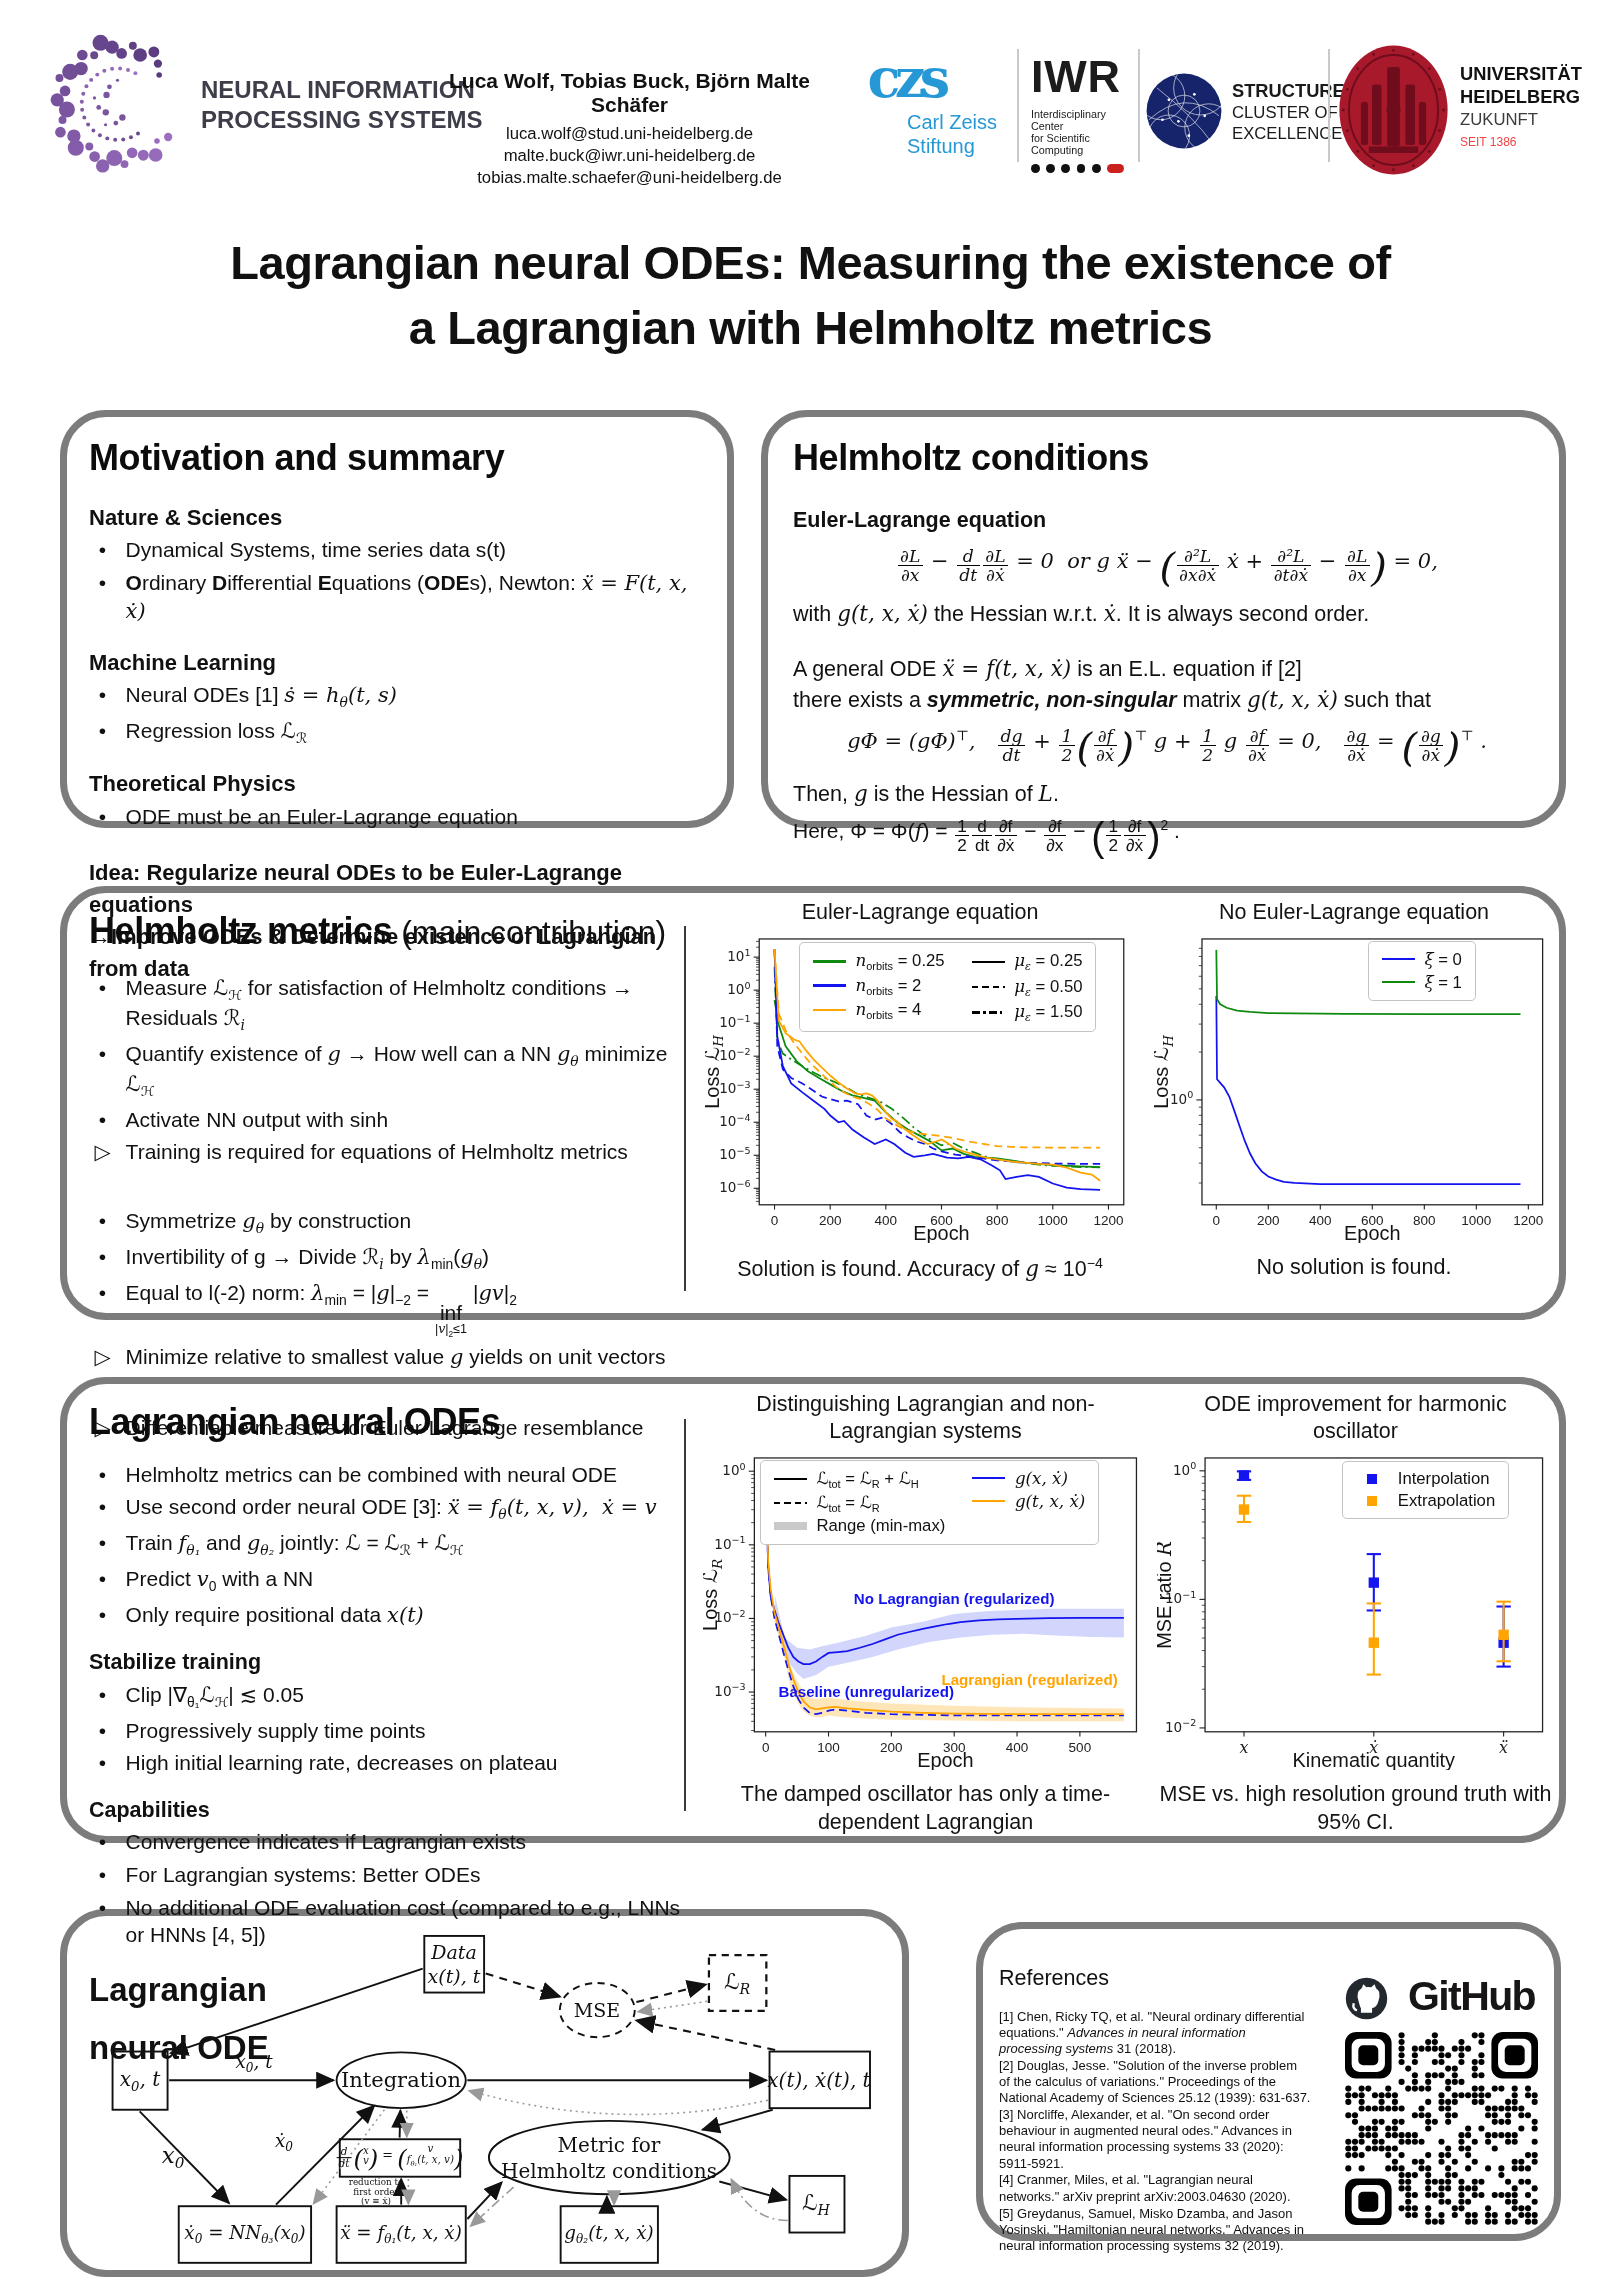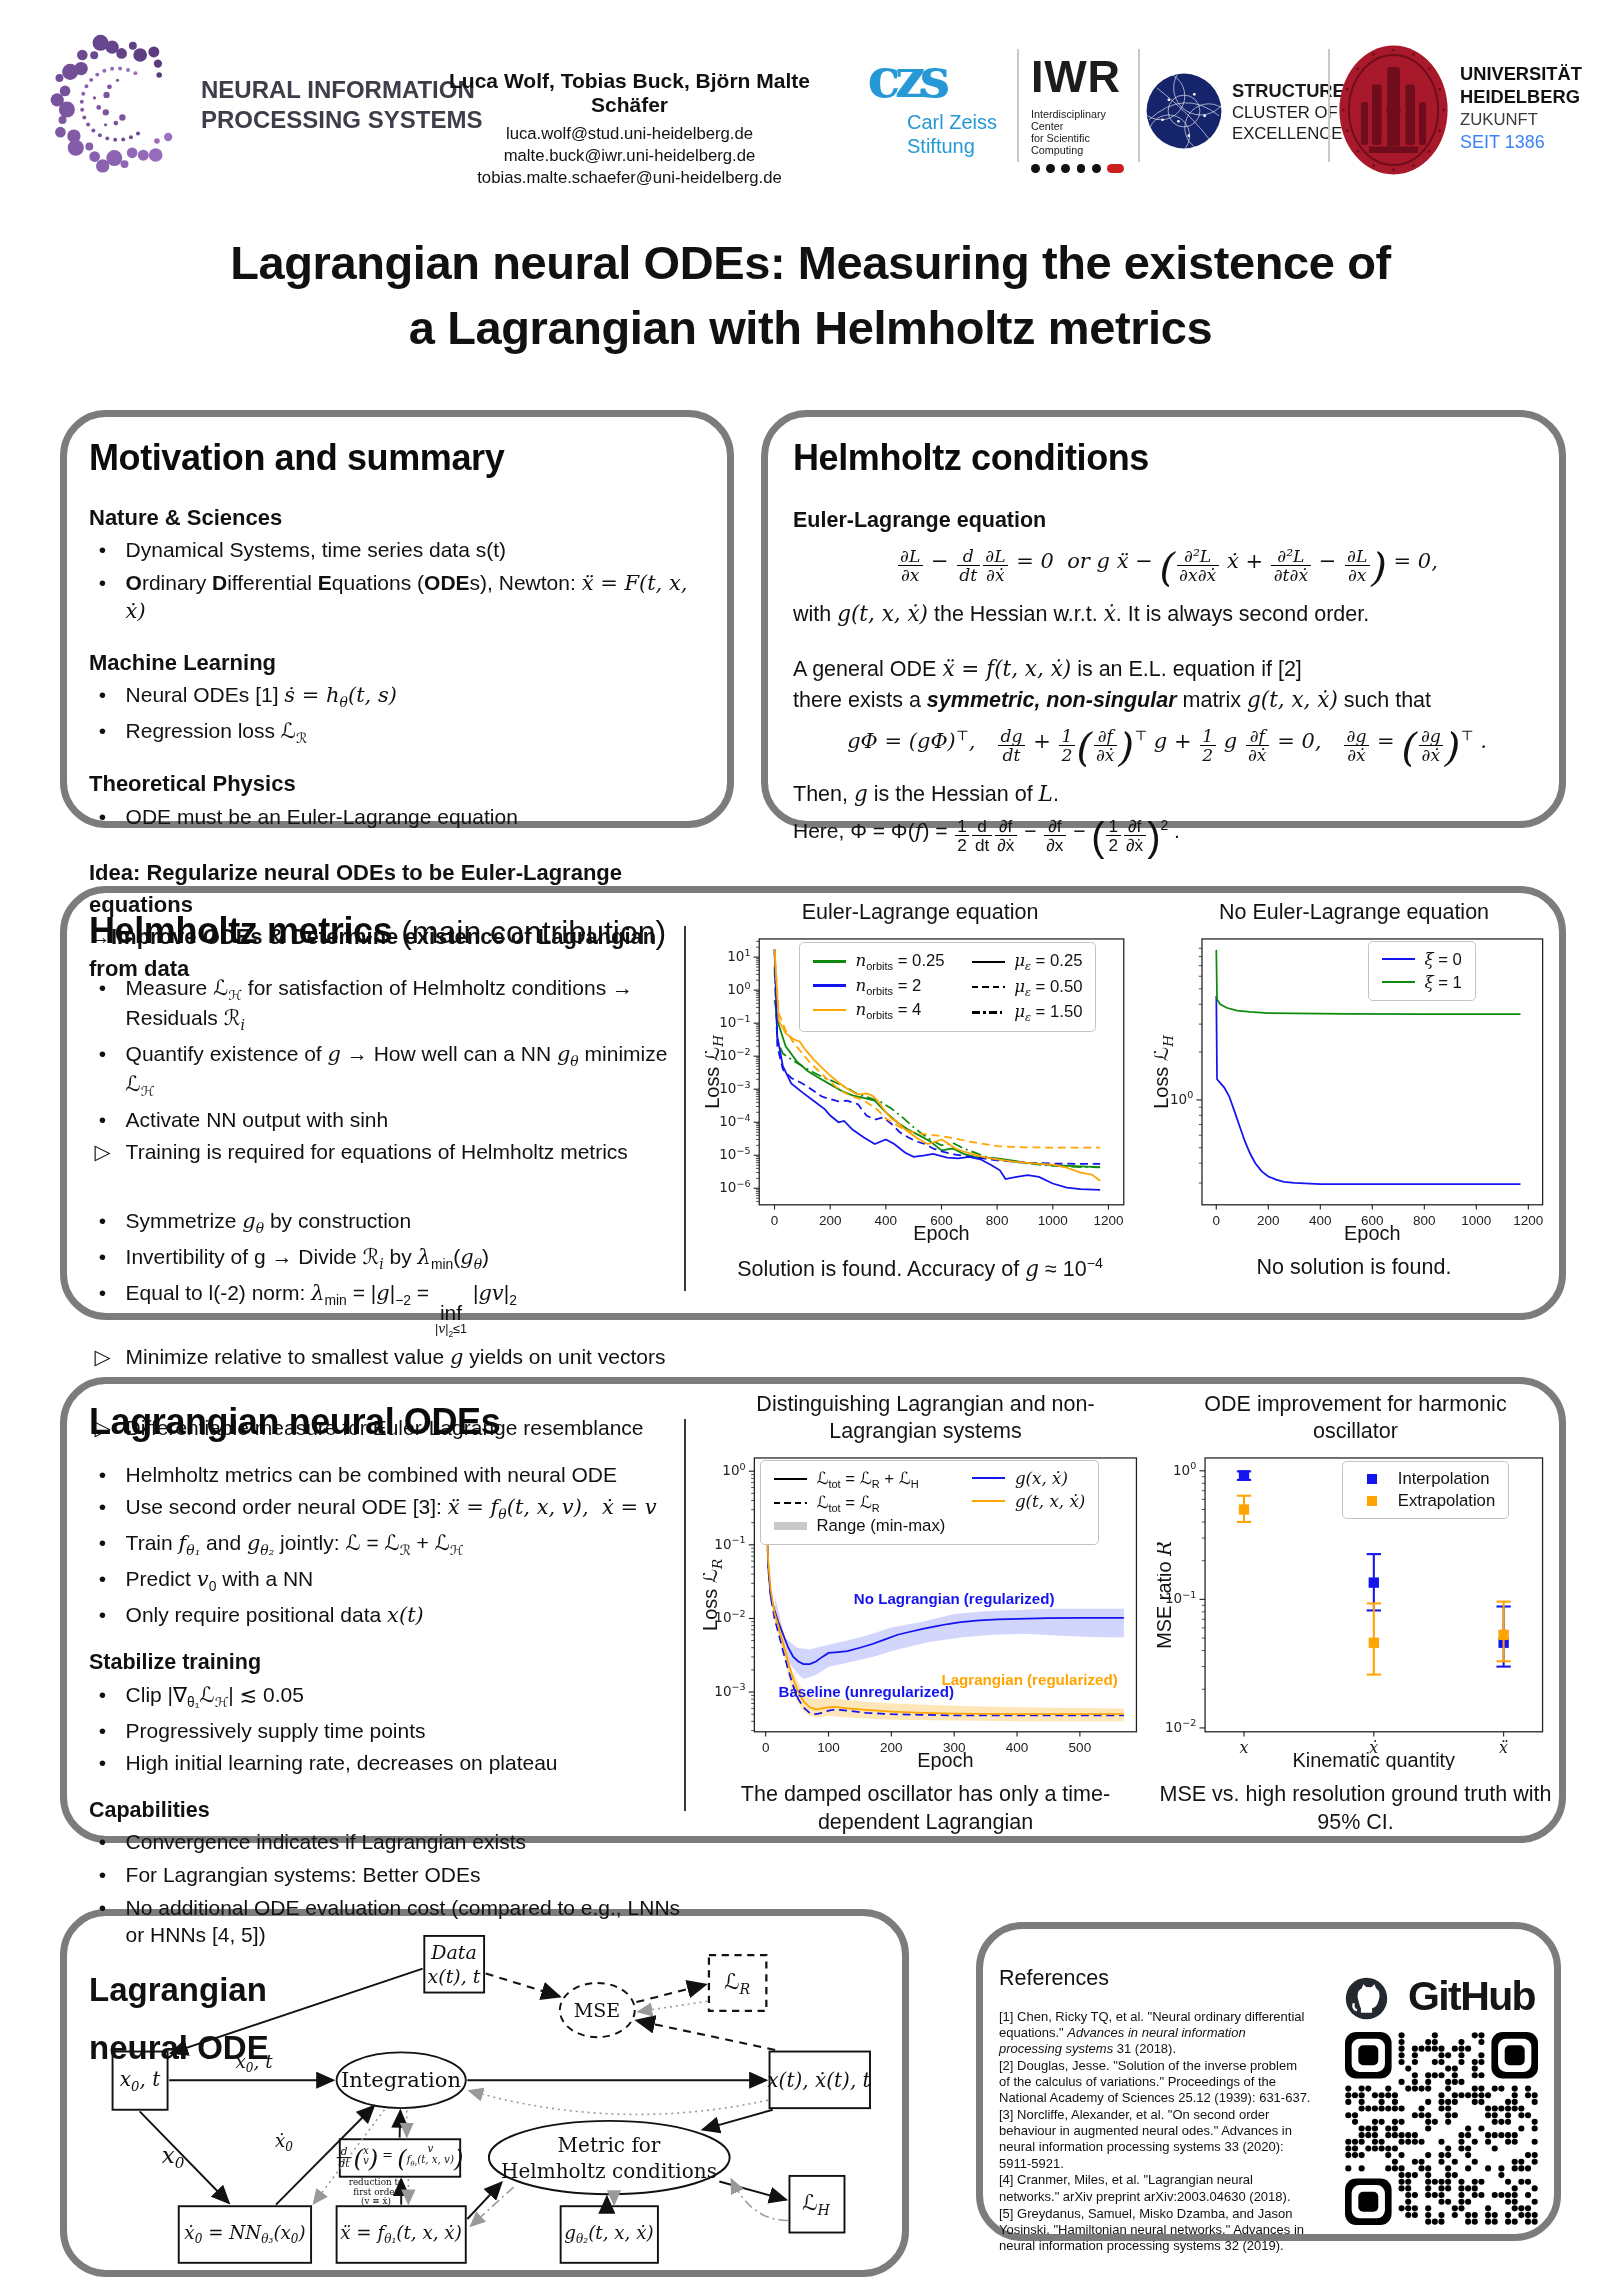--- a/index.html
+++ b/index.html
@@ -205,21 +205,21 @@
       <circle cx="116" cy="136" r="1.8"></circle>
         <circle cx="46" cy="154" r="1.8"></circle>
         <circle cx="96" cy="154" r="1.8"></circle>
         <circle cx="71" cy="159" r="1.8"></circle>
     </g>
   </svg>
   <div class="abs" style="left:1460px;top:62px;line-height:23px;">
     <div style="font-size:18.3px;font-weight:800;">UNIVERSITÄT</div>
     <div style="font-size:18.3px;font-weight:800;">HEIDELBERG</div>
     <div style="font-size:16.7px;color:#3c3c3c;">ZUKUNFT</div>
-    <div style="font-size:18px;color:#3b82f6;">SEIT 1386</div>
+    <div style="font-size:12px;color:#ef4444;">SEIT 1386</div>
   </div>
 
   <div class="abs" style="left:0;top:230px;width:1621px;text-align:center;font-size:47px;font-weight:800;line-height:65px;letter-spacing:-0.4px;">
     <div>Lagrangian neural ODEs: Measuring the existence of</div>
     <div>a Lagrangian with Helmholtz metrics</div>
   </div>
 
   <div class="abs" style="left:89px;top:437px;width:618px;">
     <div class="h2">Motivation and summary</div>
     <div class="subhead" style="margin-top:25.5px;">Nature &amp; Sciences</div>
@@ -789,21 +789,21 @@
     <div class="node-label" style="left:187px;top:147px;font-size:18.3px;">x<sub>0</sub>, t</div>
     <div class="node-label" style="left:106px;top:241px;font-size:23px;">x<sub>0</sub></div>
     <div class="node-label" style="left:217px;top:226px;font-size:18.3px;">ẋ<sub>0</sub></div>
   </div>
 
   <div class="abs" style="left:999px;top:1966px;font-size:21.5px;">References</div>
   <div class="abs refs" style="left:999px;top:2009px;width:312px;">
     <p>[1] Chen, Ricky TQ, et al. "Neural ordinary differential equations." <i>Advances in neural information processing systems</i> 31 (2018).</p>
     <p>[2] Douglas, Jesse. "Solution of the inverse problem of the calculus of variations." Proceedings of the National Academy of Sciences 25.12 (1939): 631-637.</p>
     <p>[3] Norcliffe, Alexander, et al. "On second order behaviour in augmented neural odes." Advances in neural information processing systems 33 (2020): 5911-5921.</p>
-    <p>[4] Cranmer, Miles, et al. "Lagrangian neural networks." arXiv preprint arXiv:2003.04630 (2018).</p>
+    <p>[4] Cranmer, Miles, et al. "Lagrangian neural networks." arXiv preprint arXiv:2003.04630 (2020).</p>
     <p>[5] Greydanus, Samuel, Misko Dzamba, and Jason Yosinski. "Hamiltonian neural networks." Advances in neural information processing systems 32 (2019).</p>
   </div>
   <div class="abs" style="left:1345px;top:1973px;display:flex;align-items:flex-end;gap:20px;">
     <svg width="43" height="43" viewBox="0 0 54 54">
       <circle cx="27" cy="27" r="26" fill="#24292f"></circle>
       <path fill="#fff" d="M17,30 Q13,19 21,14 L23,9 L27,13 Q27,12 33,13 L37,9 L39,14 Q46,19 42,30 Q40,38 34,39 L34,45 L20,45 L20,39 Q19,38 17,30 Z"></path>
       <path fill="none" stroke="#fff" stroke-width="3" d="M15,42 Q9,40 11,33"></path>
     </svg>
     <span style="font-size:41px;font-weight:800;letter-spacing:-1.6px;color:#171515;">GitHub</span>
   </div>

